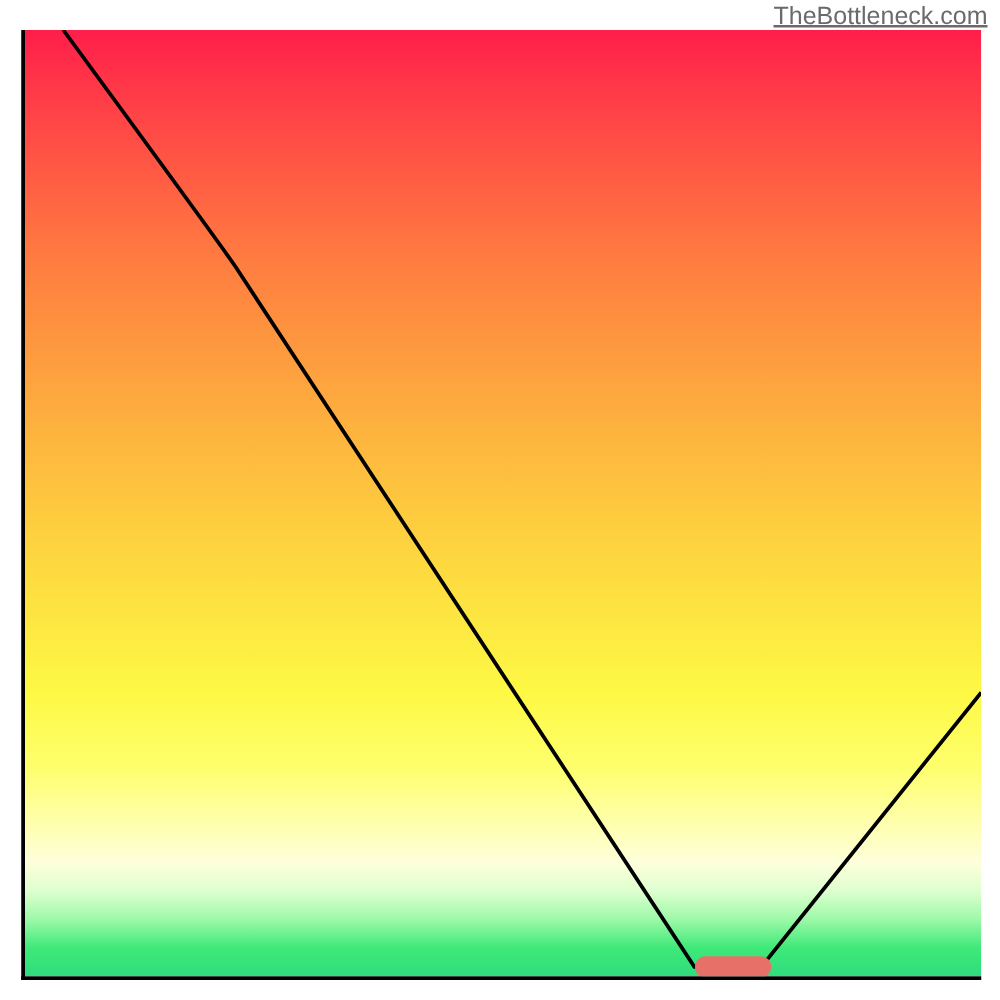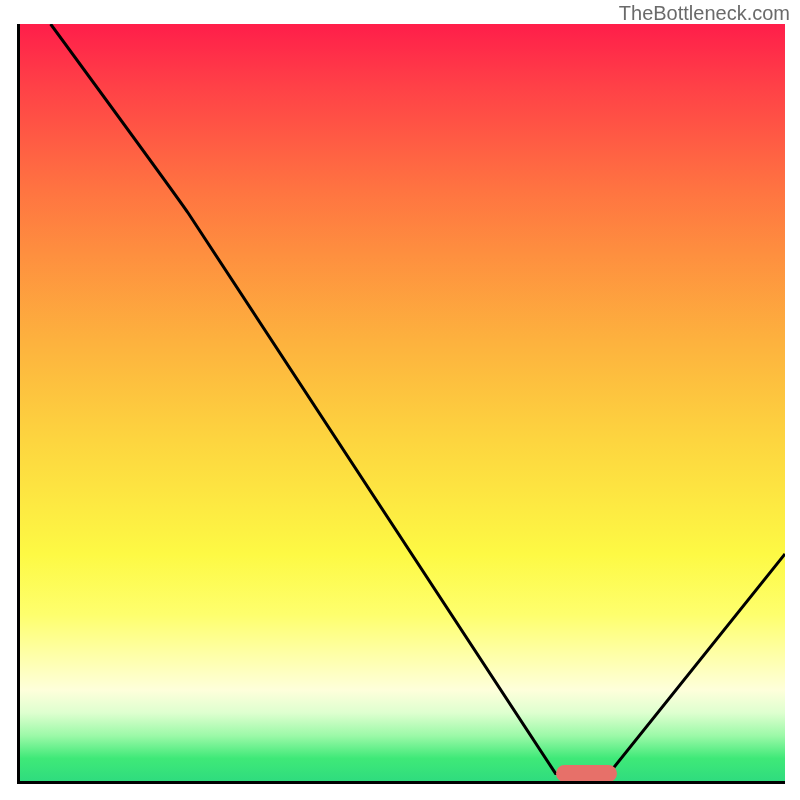--- a/index.html
+++ b/index.html
@@ -11,20 +11,21 @@
     position: relative;
     font-family: Arial, sans-serif;
   }
   .watermark {
     position: absolute;
     top: 2px;
     right: 10px;
     color: #6a6a6a;
     font-size: 20px;
     font-weight: 500;
+    text-decoration: underline;
   }
   .plot-area {
     position: absolute;
     left: 17px;
     top: 24px;
     width: 768px;
     height: 760px;
     border-left: 3px solid #000;
     border-bottom: 3px solid #000;
     box-sizing: border-box;

